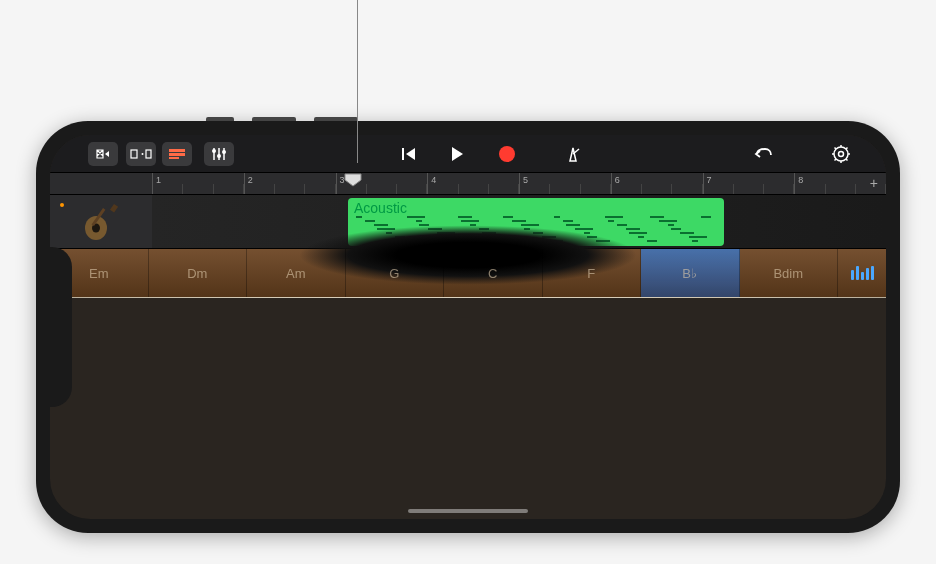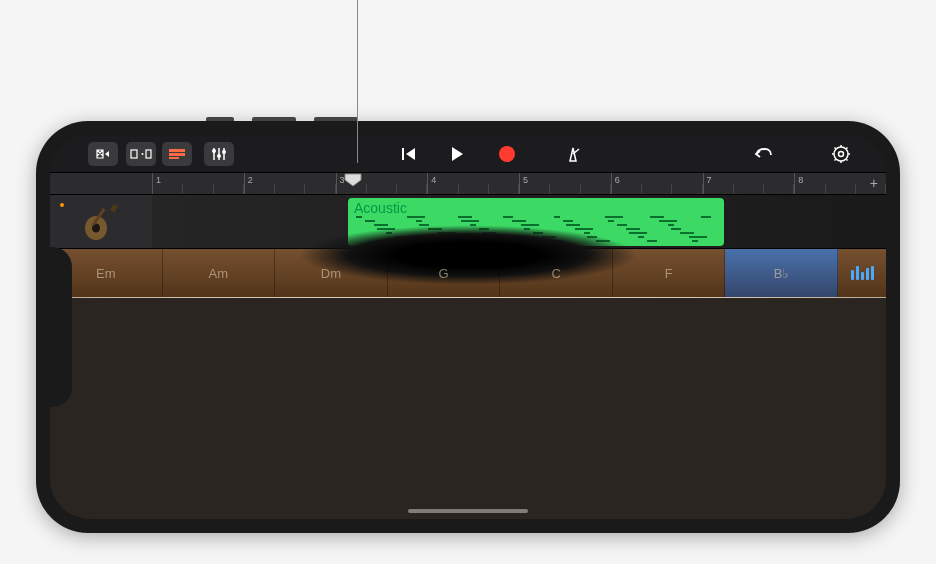--- a/index.html
+++ b/index.html
@@ -505,36 +505,39 @@
     </div>
 
     <div class="fretboard">
       <div class="bridge-area">
         <div class="soundhole"></div>
         <div id="chord-cells" style="display:flex;flex:1;position:relative;z-index:2">
             <div class="chord-cell">
               <div class="chord-label">Em</div>
             </div>
             <div class="chord-cell">
+              <div class="chord-label">Dm</div>
+            </div>
+            <div class="chord-cell">
               <div class="chord-label">Am</div>
-            </div>
-            <div class="chord-cell">
-              <div class="chord-label">Dm</div>
             </div>
             <div class="chord-cell">
               <div class="chord-label">G</div>
             </div>
             <div class="chord-cell">
               <div class="chord-label">C</div>
             </div>
             <div class="chord-cell">
               <div class="chord-label">F</div>
             </div>
             <div class="chord-cell active">
               <div class="chord-label">B♭</div>
+            </div>
+            <div class="chord-cell">
+              <div class="chord-label">Bdim</div>
             </div>
           </div>
         <div class="autoplay-cell">
           <div class="autoplay-bars" id="autoplay-bars">
               <span style="height: 10px;"></span>
               <span style="height: 14px;"></span>
               <span style="height: 8px;"></span>
               <span style="height: 12px;"></span>
               <span style="height: 14px;"></span>
             </div>

